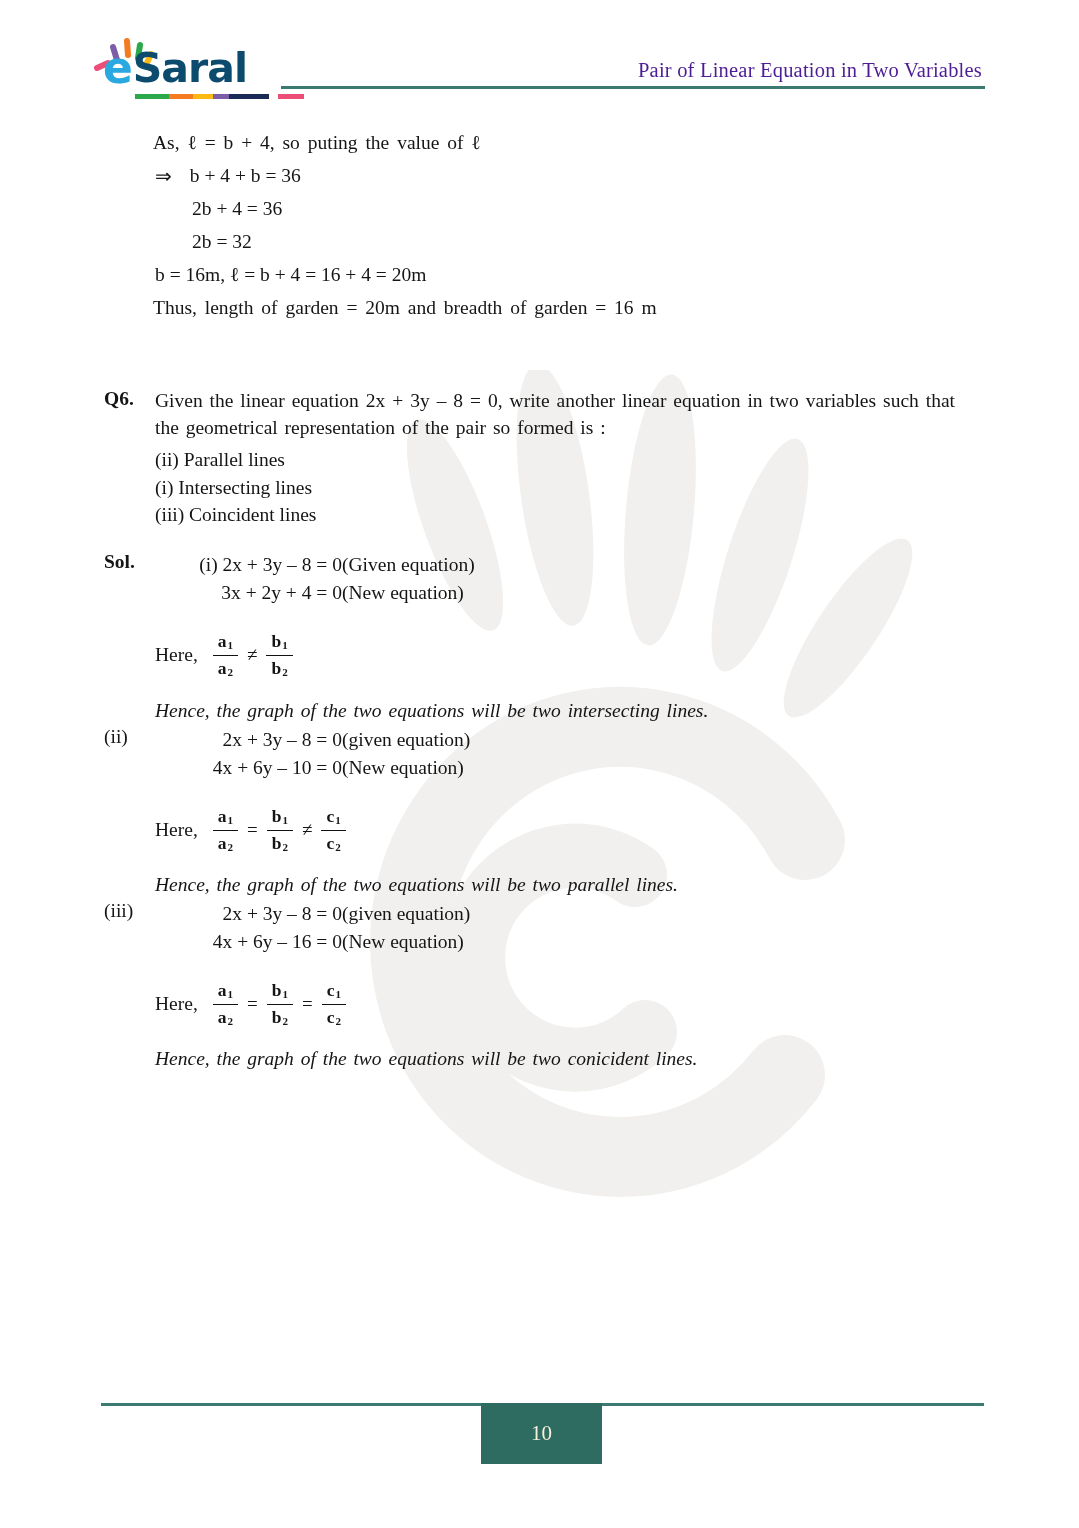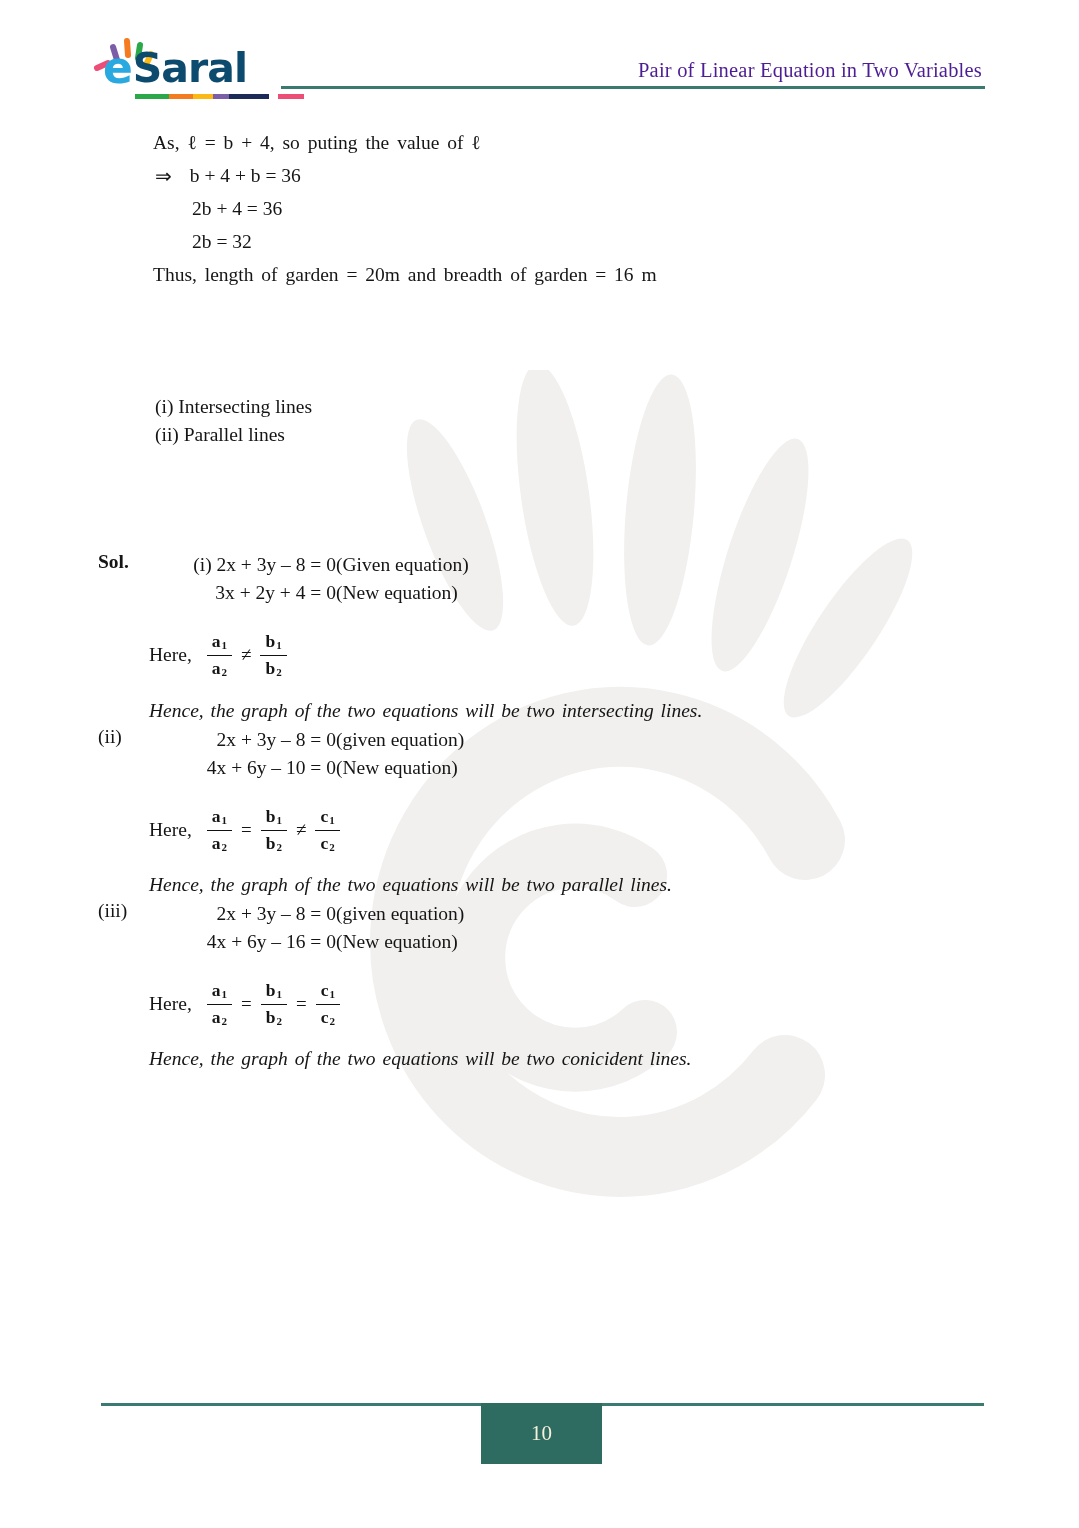--- a/index.html
+++ b/index.html
@@ -53,21 +53,21 @@
   .ml155 { margin-left:155px; } .ml192 { margin-left:192px; }
   .arrow { margin-right:18px; font-size:20px; }
   .wordy { word-spacing:3px;font-family:Liberation Serif, serif; }
 
   .q6 { position:absolute; left:104px; top:388px; font-size:19.5px; }
   .q6-head { display:flex; }
   .q6-label { font-weight:bold; width:51px; flex:none; }
   .q6-text { width:800px; text-align:justify; line-height:26.5px; word-spacing:2px; }
   .q6-items { margin-left:51px; margin-top:5px; line-height:27.6px; }
 
-  .solpart { position:absolute; left:98px; font-size:19.5px; }
+  .solpart { position:absolute; left:104px; font-size:19.5px; }
   .p0 { top:551px; } .p1 { top:726px; } .p2 { top:900px; }
   .srow { display:flex; }
   .gutter { width:51px; flex:none; }
   .gutter.b { font-weight:bold; }
   .eqcol .eqrow { display:flex; height:28px; align-items:center; }
   .eq { width:187px; flex:none;text-align:right; }
   .here-row { display:flex; align-items:center; margin-left:51px; margin-top:17px; height:62px; }
   .here-word { margin-right:15px; }
   .fracline { display:flex; align-items:center; }
   .frac { display:inline-flex; flex-direction:column; align-items:center;
@@ -131,27 +131,33 @@
   <div class="header-rule"></div>
 
   <div class="intro">
     <div class="ln ml153 wordy">As, ℓ = b + 4, so puting the value of ℓ</div>
     <div class="ln ml155">
       <span class="arrow">⇒</span>
       <span>b + 4 + b = 36</span>
     </div>
     <div class="ln ml192">2b + 4 = 36</div>
     <div class="ln ml192">2b = 32</div>
+    <div class="ln ml155">b = 16m, ℓ = b + 4 = 16 + 4 = 20m</div>
     <div class="ln ml153 wordy">Thus, length of garden = 20m and breadth of garden = 16 m</div>
   </div>
 
   <div class="q6">
+    <div class="q6-head">
+      <span class="q6-label">Q6.</span>
+      <span class="q6-text">Given the linear equation 2x + 3y – 8 = 0, write another linear equation in two variables such that the geometrical representation of the pair so formed is :</span>
+    </div>
     <div class="q6-items">
+      <div>(ii) Parallel lines</div>
       <div>(i) Intersecting lines</div>
-      <div>(ii) Parallel lines</div>
+      <div>(iii) Coincident lines</div>
     </div>
   </div>
 
   <div class="solpart p0">
     <div class="srow">
       <span class="gutter b">Sol.</span>
       <div class="eqcol">
         <div class="eqrow">
           <span class="eq">(i) 2x + 3y – 8 = 0</span>
           <span>(Given equation)</span>

